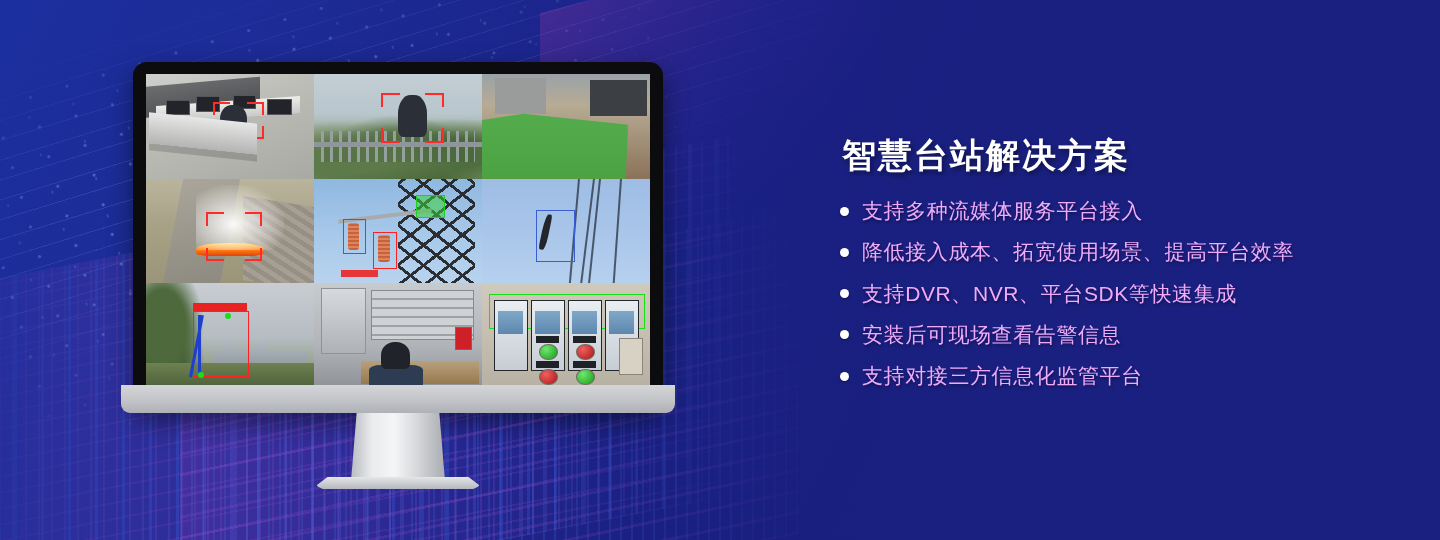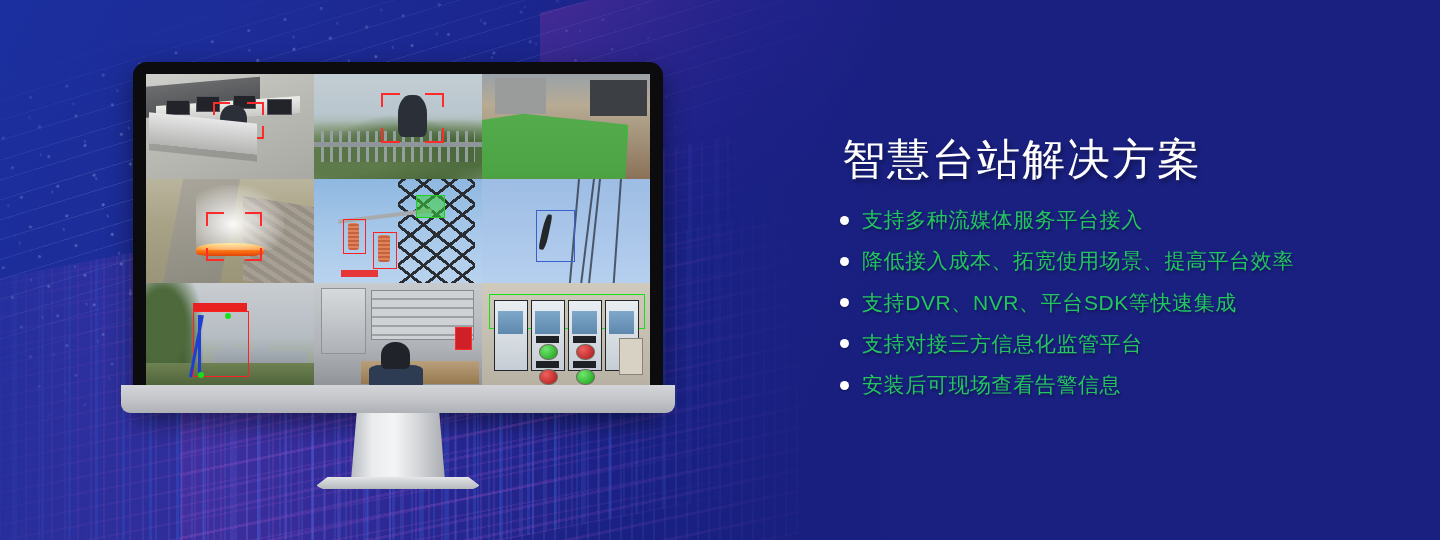--- a/index.html
+++ b/index.html
@@ -174,27 +174,27 @@
   .brk.br{border-left:none;border-top:none;}
   .redbox{position:absolute;border:1.6px solid #ff2020;}
   .redbar{position:absolute;background:#e82121;}
   .bluebox{position:absolute;border:1.4px solid #3a5fd0;}
   .blueline{position:absolute;background:#1f3fd0;transform-origin:0 0;}
   .dotg{position:absolute;width:6px;height:6px;border-radius:50%;background:#18e018;}
   .tag{position:absolute;background:rgba(235,40,40,.92);height:7px;}
 
   
   .content{position:absolute;left:840px;top:138px;width:560px;}
-  .title{font-size:43px;font-weight:normal;color:#fff;letter-spacing:2px;line-height:1;
+  .title{font-size:34px;font-weight:bold;color:#fff;letter-spacing:2px;line-height:1;
     margin:0 0 26px 2px;text-shadow:2px 3px 5px rgba(0,0,0,.45);}
   .bullets{list-style:none;margin:0;padding:0;}
   .bullets li{display:flex;align-items:center;margin-bottom:15px;}
   .dot{width:9px;height:9px;border-radius:50%;background:#fff;flex:0 0 auto;margin-right:13px;
     box-shadow:0 1px 2px rgba(0,0,0,.4);}
-  .btext{font-size:21px;color:#22c55e;letter-spacing:.6px;line-height:1.25;
+  .btext{font-size:21px;color:#f0abfc;letter-spacing:.6px;line-height:1.25;
     text-shadow:1px 2px 3px rgba(0,0,0,.4);}
 </style>
 </head>
 <body>
 
 <div class="banner">
 
   <div class="bg-base"></div>
   <div class="bg-circuit"></div>
   <div class="bg-circuit2"></div>
@@ -324,22 +324,22 @@
       <li>
         <span class="dot"></span>
         <span class="btext">降低接入成本、拓宽使用场景、提高平台效率</span>
       </li>
       <li>
         <span class="dot"></span>
         <span class="btext">支持DVR、NVR、平台SDK等快速集成</span>
       </li>
       <li>
         <span class="dot"></span>
+        <span class="btext">安装后可现场查看告警信息</span>
+      </li>
+      <li>
+        <span class="dot"></span>
         <span class="btext">支持对接三方信息化监管平台</span>
-      </li>
-      <li>
-        <span class="dot"></span>
-        <span class="btext">安装后可现场查看告警信息</span>
       </li>
     </ul>
   </div>
 
 </div>
 
 </body></html>

